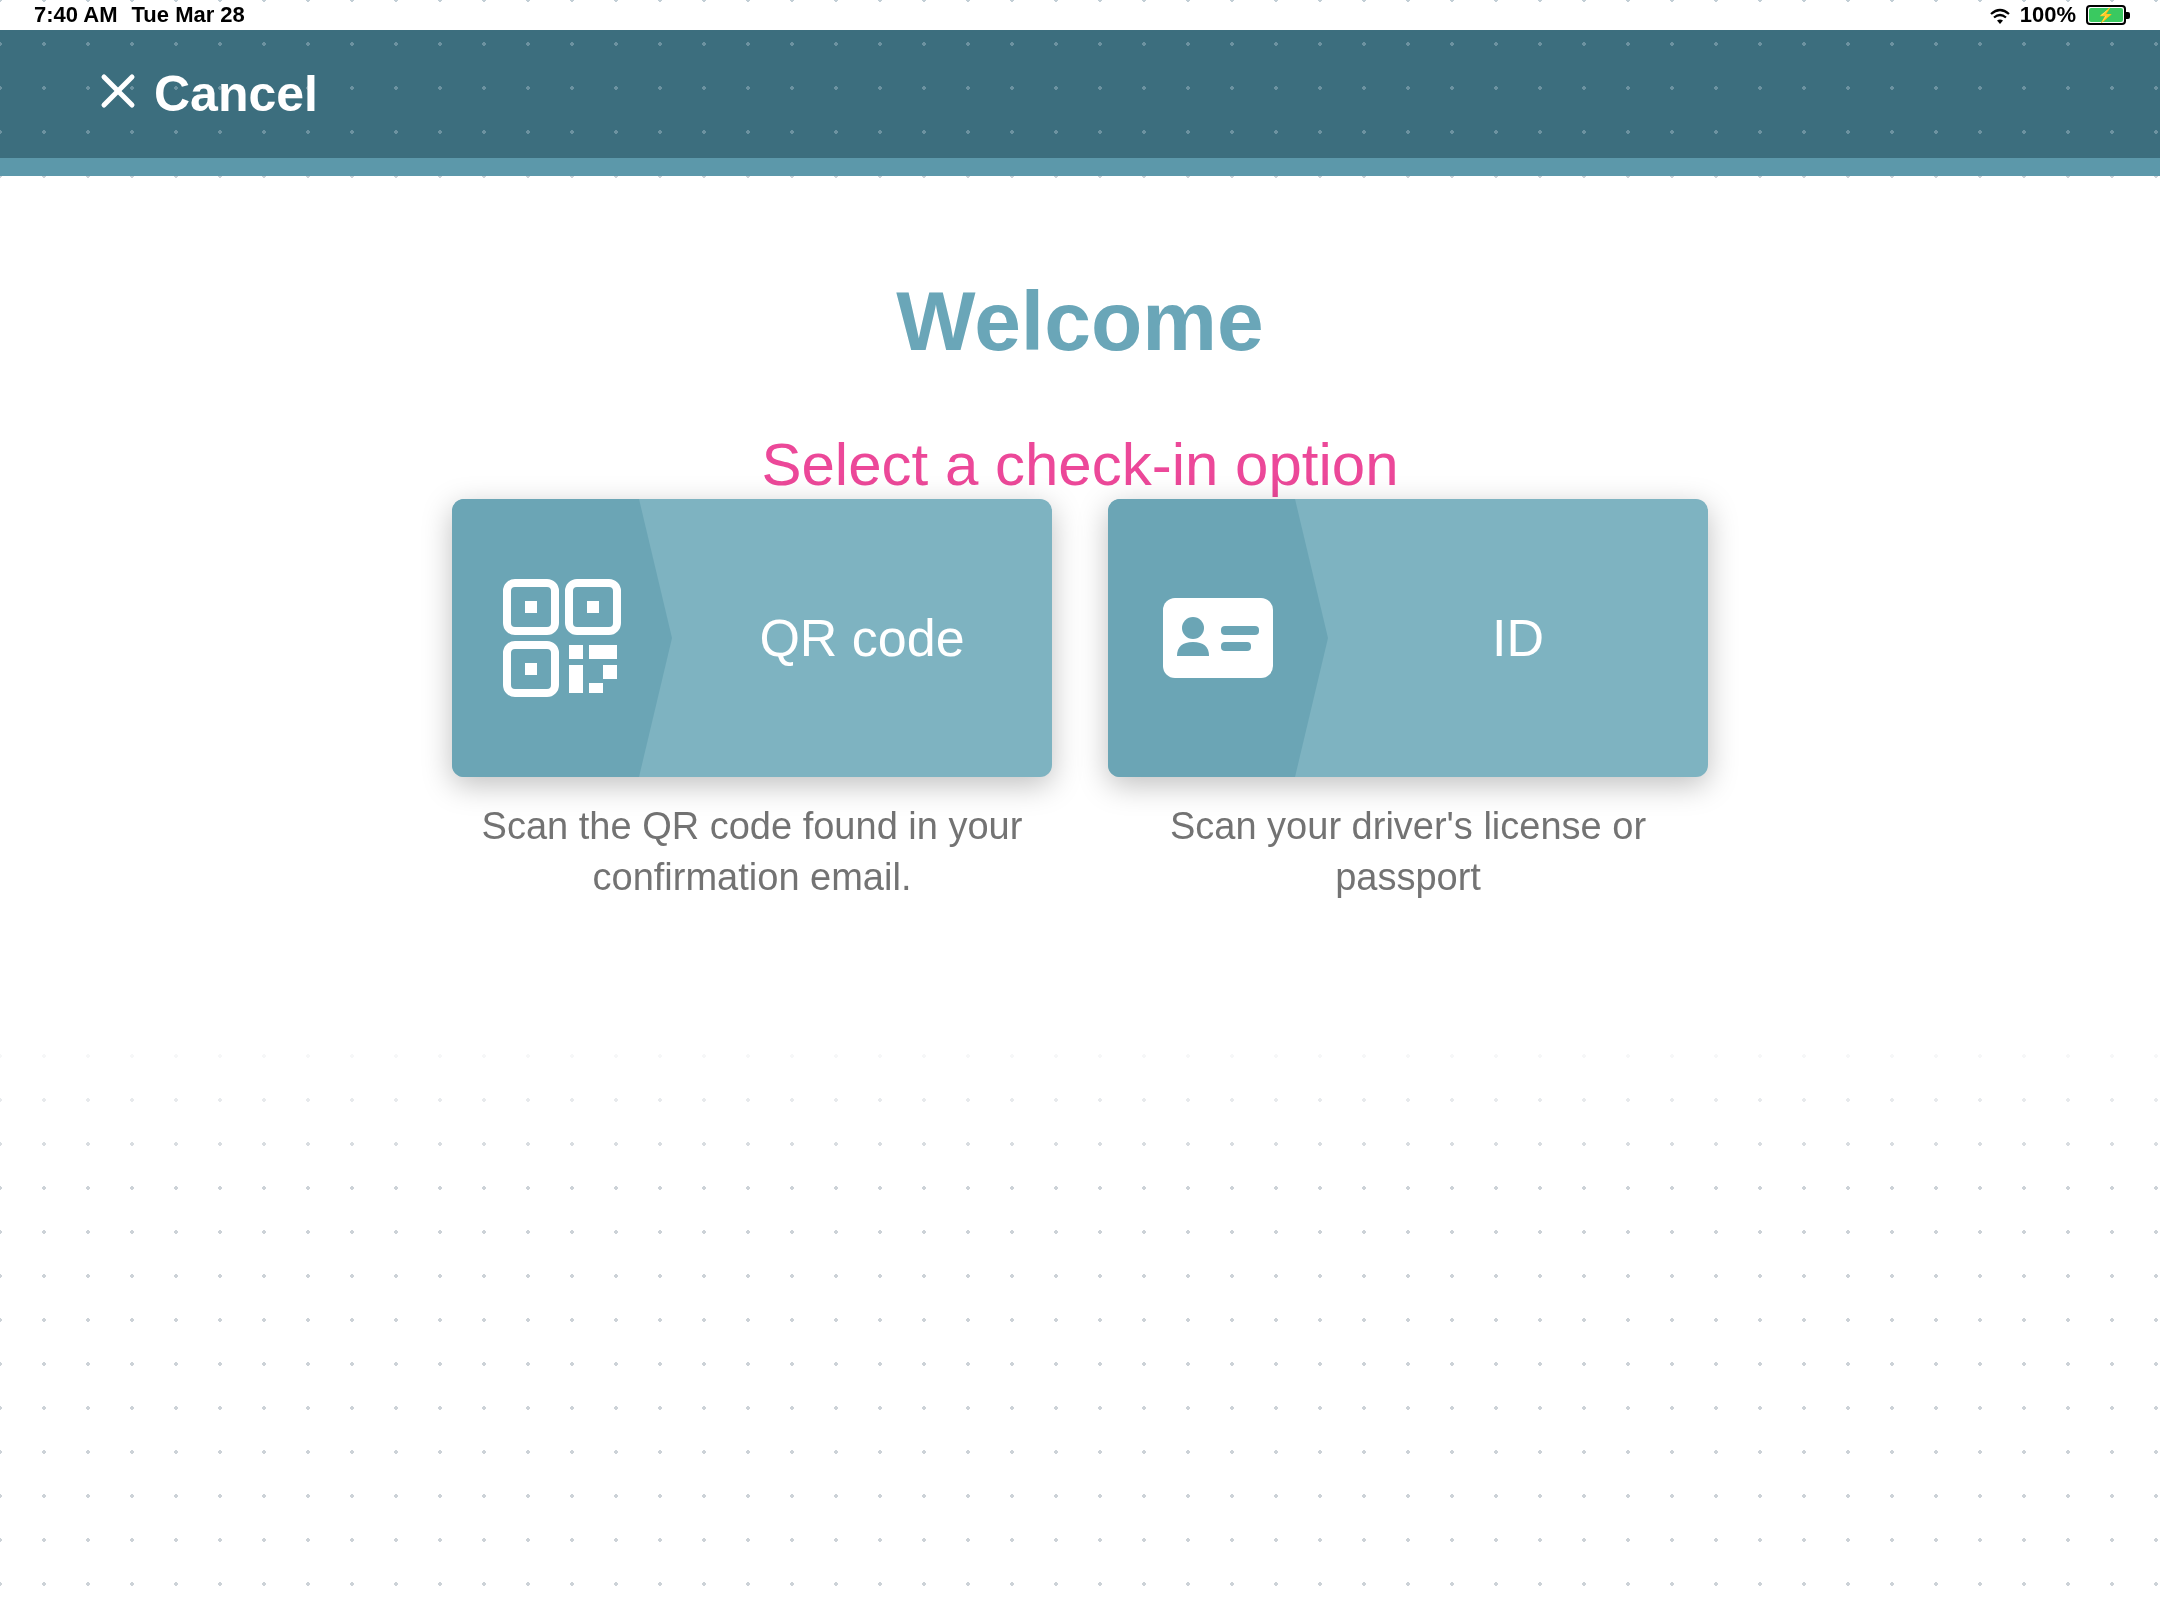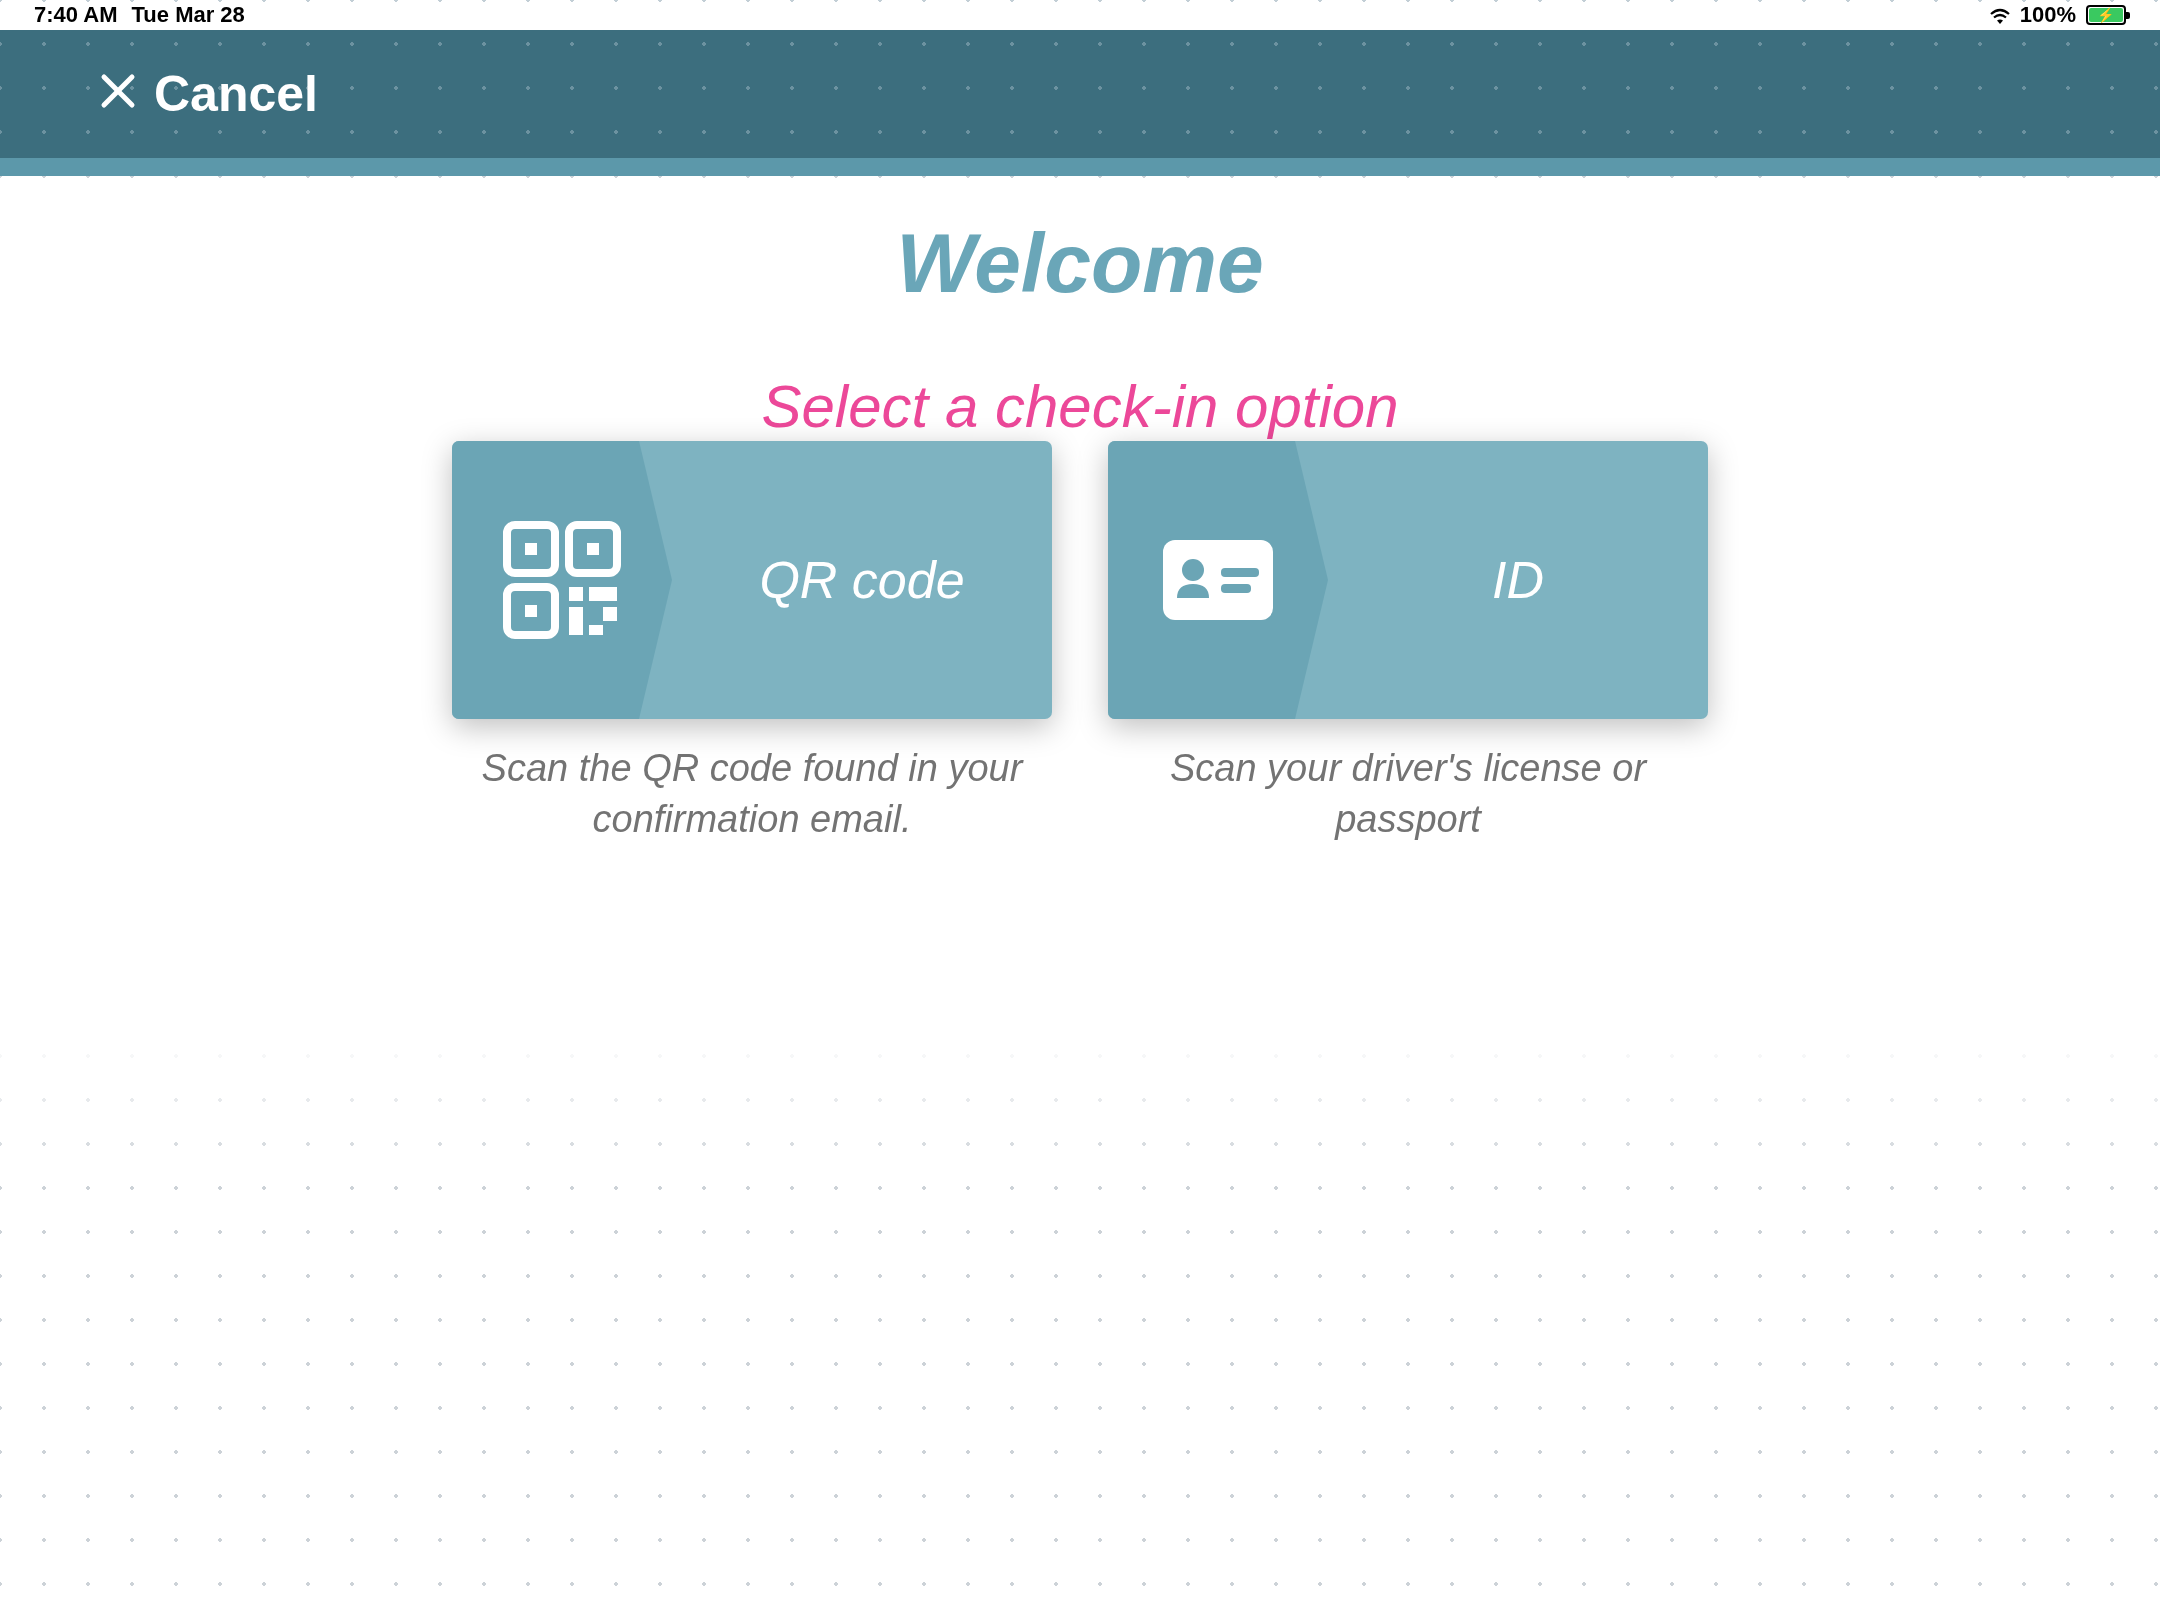--- a/index.html
+++ b/index.html
@@ -161,23 +161,22 @@
     .close-x {
       font-size: 40px;
       font-weight: 400;
       line-height: 1;
     }
     
     
     .main-content {
       position: relative;
       z-index: 5;
-      padding-top: 57px;
+      padding-top: 115px;
       text-align: center;
-      font-style: italic;
     }
     
     .welcome-title {
       font-size: 84px;
       font-weight: 600;
       color: #6aa6b8;
       margin-bottom: 60px;
     }
     
     .subtitle {
@@ -196,21 +195,21 @@
     .option-group {
       display: flex;
       flex-direction: column;
       align-items: center;
       width: 600px;
     }
     
     .option-card {
       width: 600px;
       height: 278px;
-      border-radius: 7px;
+      border-radius: 12px;
       box-shadow: 0 8px 30px rgba(0,0,0,0.25);
       display: flex;
       align-items: center;
       overflow: hidden;
       cursor: pointer;
       background: #7eb3c1;
       position: relative;
     }
     
     .option-card-left {

